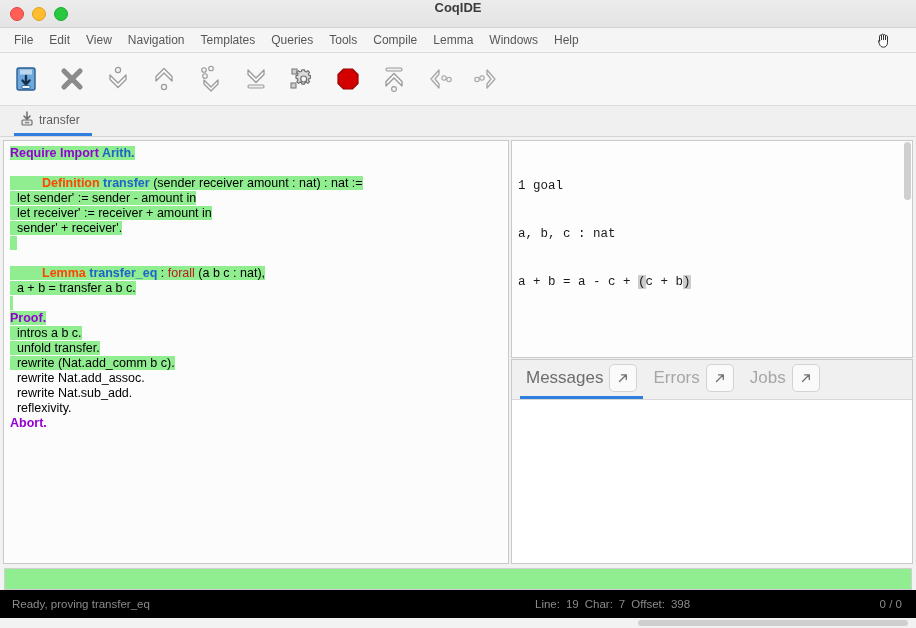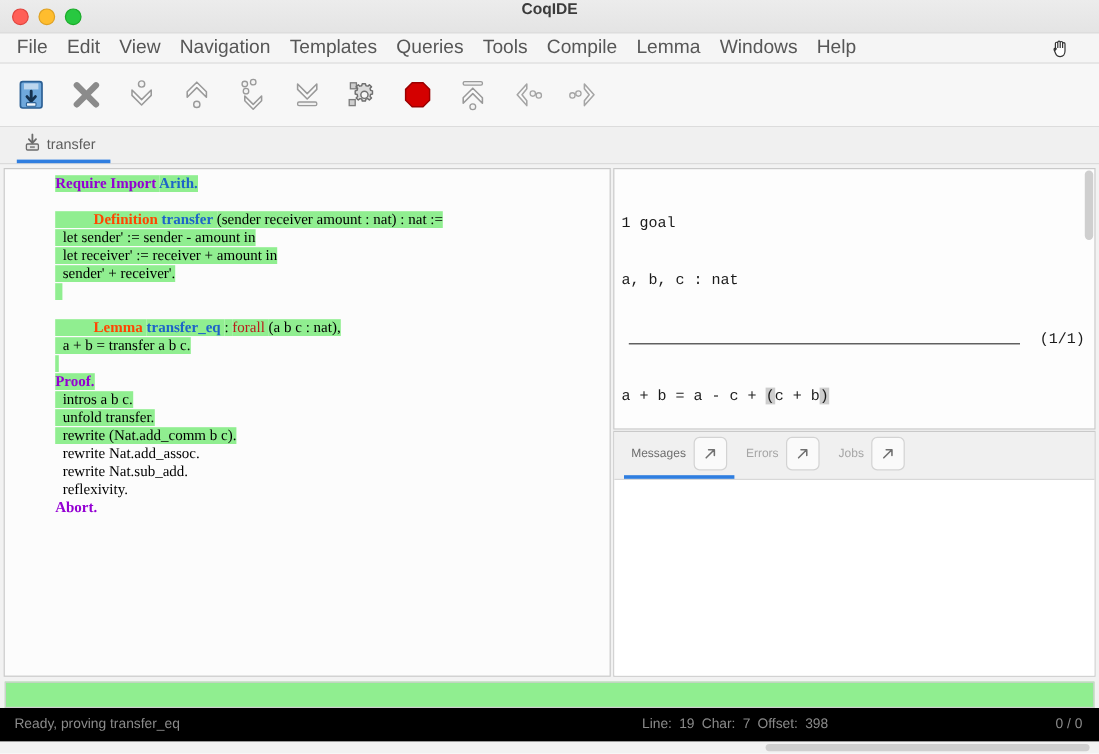--- a/index.html
+++ b/index.html
@@ -45,21 +45,21 @@
   .menubar {
     height: 24px;
     background: #f5f5f5;
     border-bottom: 1px solid #dcdcdc;
     display: flex; align-items: center;
     padding: 0 6px;
     flex: 0 0 auto;
     position: relative;
   }
   .menu-item {
-    font-size: 16px; color: #575757;
+    font-size: 12px; color: #575757;
     padding: 2px 8px;
     white-space: nowrap;
     cursor: default;
   }
   .cursor-hand {
     position: absolute; right: 22px; top: 2px;
     width: 20px; height: 20px;
   }
 
   
@@ -108,27 +108,26 @@
   }
   .pane-left {
     width: 506px;
     background: #fcfcfc;
     border: 1px solid #c9c9c9;
     overflow: hidden;
     position: relative;
     box-sizing: border-box;
   }
   .code {
-    font-family: Liberation Serif, serif;
+    font-family: Liberation Sans, sans-serif;
     font-size: 12.5px;
     line-height: 15px;
     white-space: pre;
     padding: 5px 0 0 6px;
     color: #000;
-    margin-left: 36px;
   }
   .code .hl { background: #90ee90; }
   .kw-purple { color: #9400d3; font-weight: bold; }
   .kw-red    { color: #ff4500; font-weight: bold; padding-left: 32px; }
   .id-blue   { color: #1e64c8; font-weight: bold; }
   .ty-green  { color: #b91c1c; }
 
   .pane-right {
     flex: 1 1 auto;
     display: flex; flex-direction: column;
@@ -183,21 +182,21 @@
     flex: 0 0 auto;
   }
   .msg-tab {
     display: flex; align-items: center; gap: 6px;
     height: 100%;
     padding: 0 6px;
     border-bottom: 3px solid transparent;
     box-sizing: border-box;
     cursor: default;
   }
-  .msg-tab .lbl { font-size: 10px; color: #a6a6a6; }
+  .msg-tab .lbl { font-size: 17px; color: #a6a6a6; }
   .msg-tab.active { border-bottom-color: #2f7ee0; }
   .msg-tab.active .lbl { color: #6d6d6d; }
   .detach {
     width: 26px; height: 26px;
     border: 1px solid #d3d3d3; border-radius: 5px;
     background: #fafafa;
     display: flex; align-items: center; justify-content: center;
     cursor: default;
   }
   .msg-body { flex: 1 1 auto; background: #fff; }
@@ -367,24 +366,20 @@
     <div class="pane-left">
       <div class="code" id="code-area"><div><span class="kw-purple hl">Require Import </span><span class="id-blue hl">Arith.</span></div><div>&nbsp;</div><div><span class="kw-red hl">Definition </span><span class="id-blue hl">transfer </span><span class="hl">(sender receiver amount : nat) : nat :=</span></div><div><span class="hl">  let sender' := sender - amount in</span></div><div><span class="hl">  let receiver' := receiver + amount in</span></div><div><span class="hl">  sender' + receiver'.</span></div><div><span class="hl">  </span></div><div>&nbsp;</div><div><span class="kw-red hl">Lemma </span><span class="id-blue hl">transfer_eq </span><span class="hl">: </span><span class="ty-green hl">forall </span><span class="hl">(a b c : nat),</span></div><div><span class="hl">  a + b = transfer a b c.</span></div><div><span class="hl"> </span></div><div><span class="kw-purple hl">Proof.</span></div><div><span class="hl">  intros a b c.</span></div><div><span class="hl">  unfold transfer.</span></div><div><span class="hl">  rewrite (Nat.add_comm b c).</span></div><div><span>  rewrite Nat.add_assoc.</span></div><div><span>  rewrite Nat.sub_add.</span></div><div><span>  reflexivity.</span></div><div><span class="kw-purple">Abort.</span></div></div>
     </div>
 
     <div class="pane-right">
 
       <div class="goal-box">
         <div class="goal-text">
           <div>1 goal</div>
           <div>a, b, c : nat</div>
-          <div class="goal-sep-row">
-            <div class="goal-sep-line"></div>
-            <span class="goal-idx">(1/1)</span>
-          </div>
           <div><span>a + b = a - c + </span><span class="paren-hl">(</span><span>c + b</span><span class="paren-hl">)</span></div>
         </div>
         <div class="vscroll-thumb"></div>
       </div>
 
       <div class="msg-box">
         <div class="msg-tabs">
           <div class="msg-tab active">
             <span class="lbl">Messages</span>
             <span class="detach">

